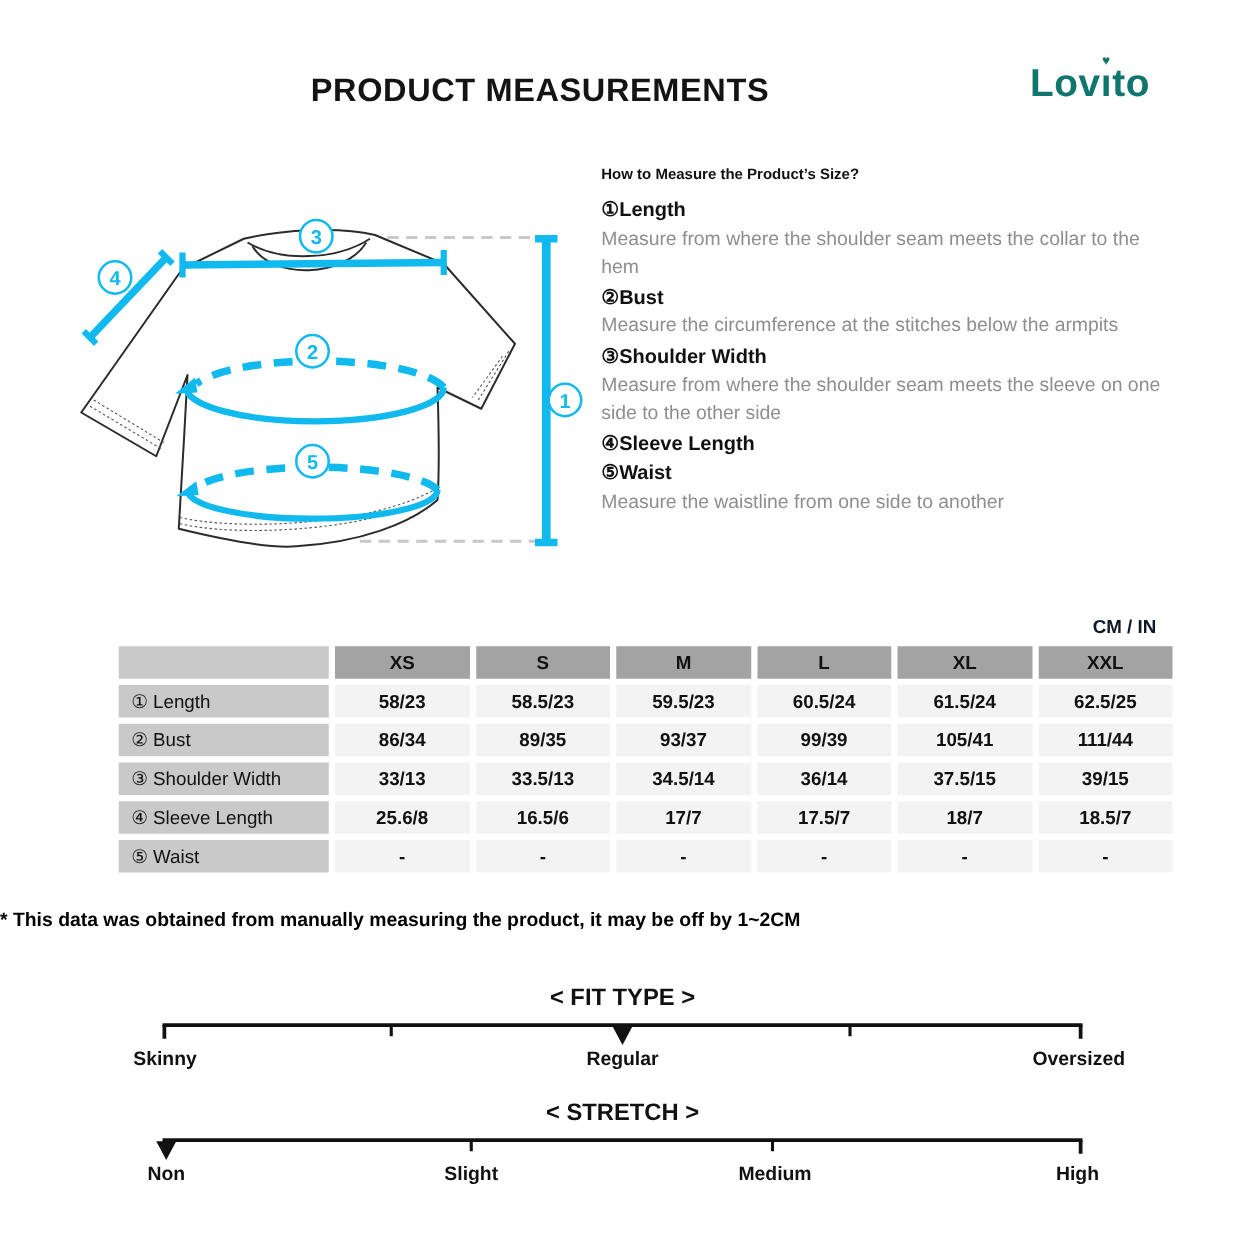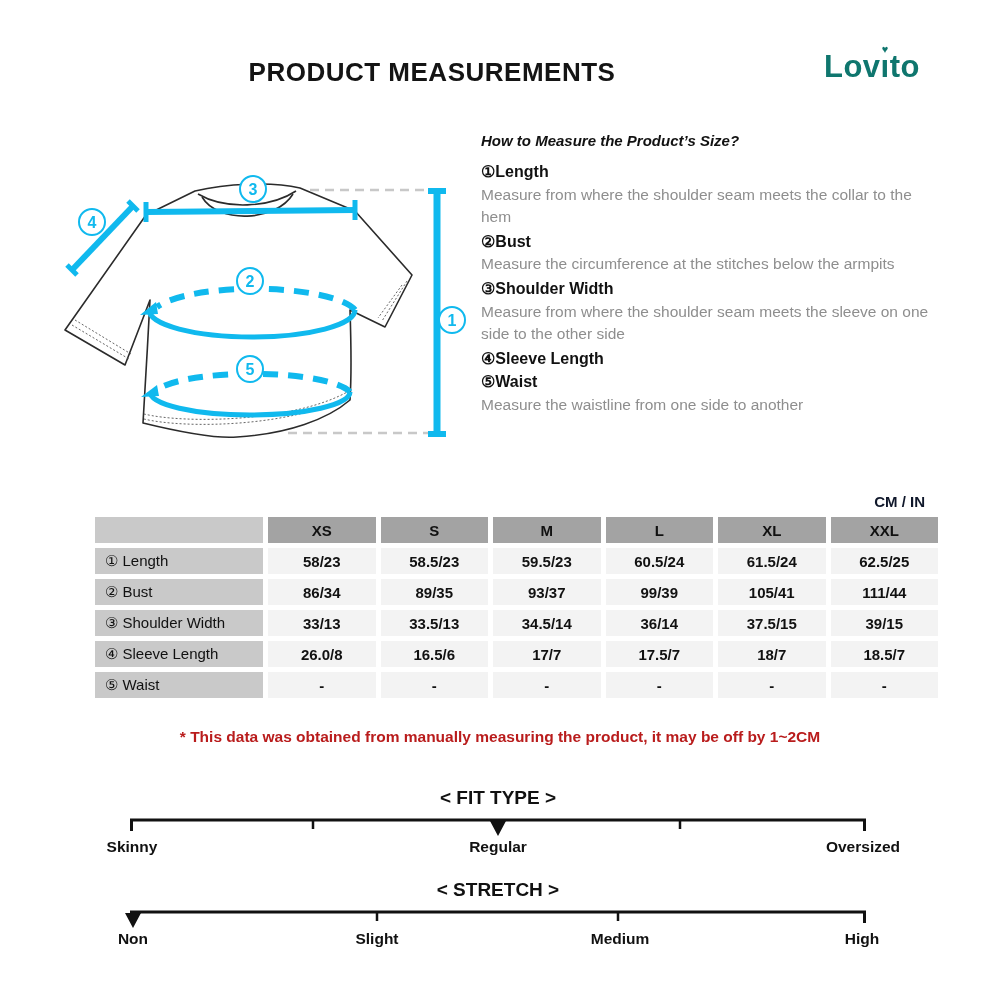--- a/index.html
+++ b/index.html
@@ -9,38 +9,38 @@
 
   .title { position:absolute; top:57px; left:0; width:864px; text-align:center;
            font-size:26px; font-weight:bold; letter-spacing:.5px; color:#141414; }
   .brand { position:absolute; top:49px; right:80px; font-size:31px; font-weight:bold; color:#0f766e; letter-spacing:.5px; }
   .brand .i-wrap { position:relative; display:inline-block; }
   .brand .heart { position:absolute; top:-5px; left:50%; transform:translateX(-50%); font-size:11px; line-height:1; }
 
   .diagram { position:absolute; left:60px; top:158px; width:420px; height:310px; overflow:visible; }
 
   .guide { position:absolute; left:481px; top:132px; width:452px; }
-  .guide-heading { font-size:15px; font-weight:bold; margin:0 0 12px 0; color:#111;font-style:italic; }
+  .guide-heading { font-size:12px; font-weight:bold; margin:0 0 12px 0; color:#111; }
   .g-head { font-size:16px; font-weight:bold; color:#111; line-height:1.42; }
   .g-desc { font-size:15.5px; color:#8e8e8e; line-height:1.42; margin-bottom:3px; }
 
   .units { position:absolute; top:493px; right:75px; font-size:15px; font-weight:bold; color:#0f172a; }
 
   table.size-table { position:absolute; left:90px; top:512px; width:853px;
                      border-collapse:separate; border-spacing:5px; table-layout:fixed; }
   .size-table th, .size-table td { height:26px; padding:0; text-align:center; vertical-align:middle; }
   .size-table th { background:#a3a3a3; font-size:15px; font-weight:bold; color:#111; }
   .size-table td.rowlabel { background:#c9c9c9; text-align:left; padding-left:10px;
                             font-size:15px; font-weight:normal; color:#111; width:168px; }
   .size-table td.val { background:#f3f3f3; font-size:15px; font-weight:bold; color:#111; }
   .size-table .corner { background:#c9c9c9; width:168px; }
   .rowlabel .cnum { margin-right:4px; }
 
-  .footnote { position:absolute; top:728px; left:0; width:1000px; text-align:center;
-              font-size:15.5px; font-weight:bold; color:#b91c1c; }
+  .footnote { position:absolute; top:728px; left:0; width:1000px; 
+              font-size:15.5px; font-weight:bold; color:#000000; }
 
   .scale-svg { position:absolute; left:110px; width:780px; height:76px; overflow:visible; }
   #fit-scale { top:784px; }
   #stretch-scale { top:876px; }
   .scale-title { font-size:19px; font-weight:bold; fill:#111; }
   .scale-label { font-size:15.5px; font-weight:bold; fill:#111; }
 
   svg text { font-family:"Liberation Sans", sans-serif; }
   .callout-num { font-size:16px; font-weight:bold; fill:#10b9ee; }
 </style>
@@ -173,21 +173,21 @@
       <td class="rowlabel"><span class="cnum">③</span><span>Shoulder Width</span></td>
       <td class="val">33/13</td>
       <td class="val">33.5/13</td>
       <td class="val">34.5/14</td>
       <td class="val">36/14</td>
       <td class="val">37.5/15</td>
       <td class="val">39/15</td>
     </tr>
     <tr>
       <td class="rowlabel"><span class="cnum">④</span><span>Sleeve Length</span></td>
-      <td class="val">26.0/8</td>
+      <td class="val">25.6/8</td>
       <td class="val">16.5/6</td>
       <td class="val">17/7</td>
       <td class="val">17.5/7</td>
       <td class="val">18/7</td>
       <td class="val">18.5/7</td>
     </tr>
     <tr>
       <td class="rowlabel"><span class="cnum">⑤</span><span>Waist</span></td>
       <td class="val">-</td>
       <td class="val">-</td>

